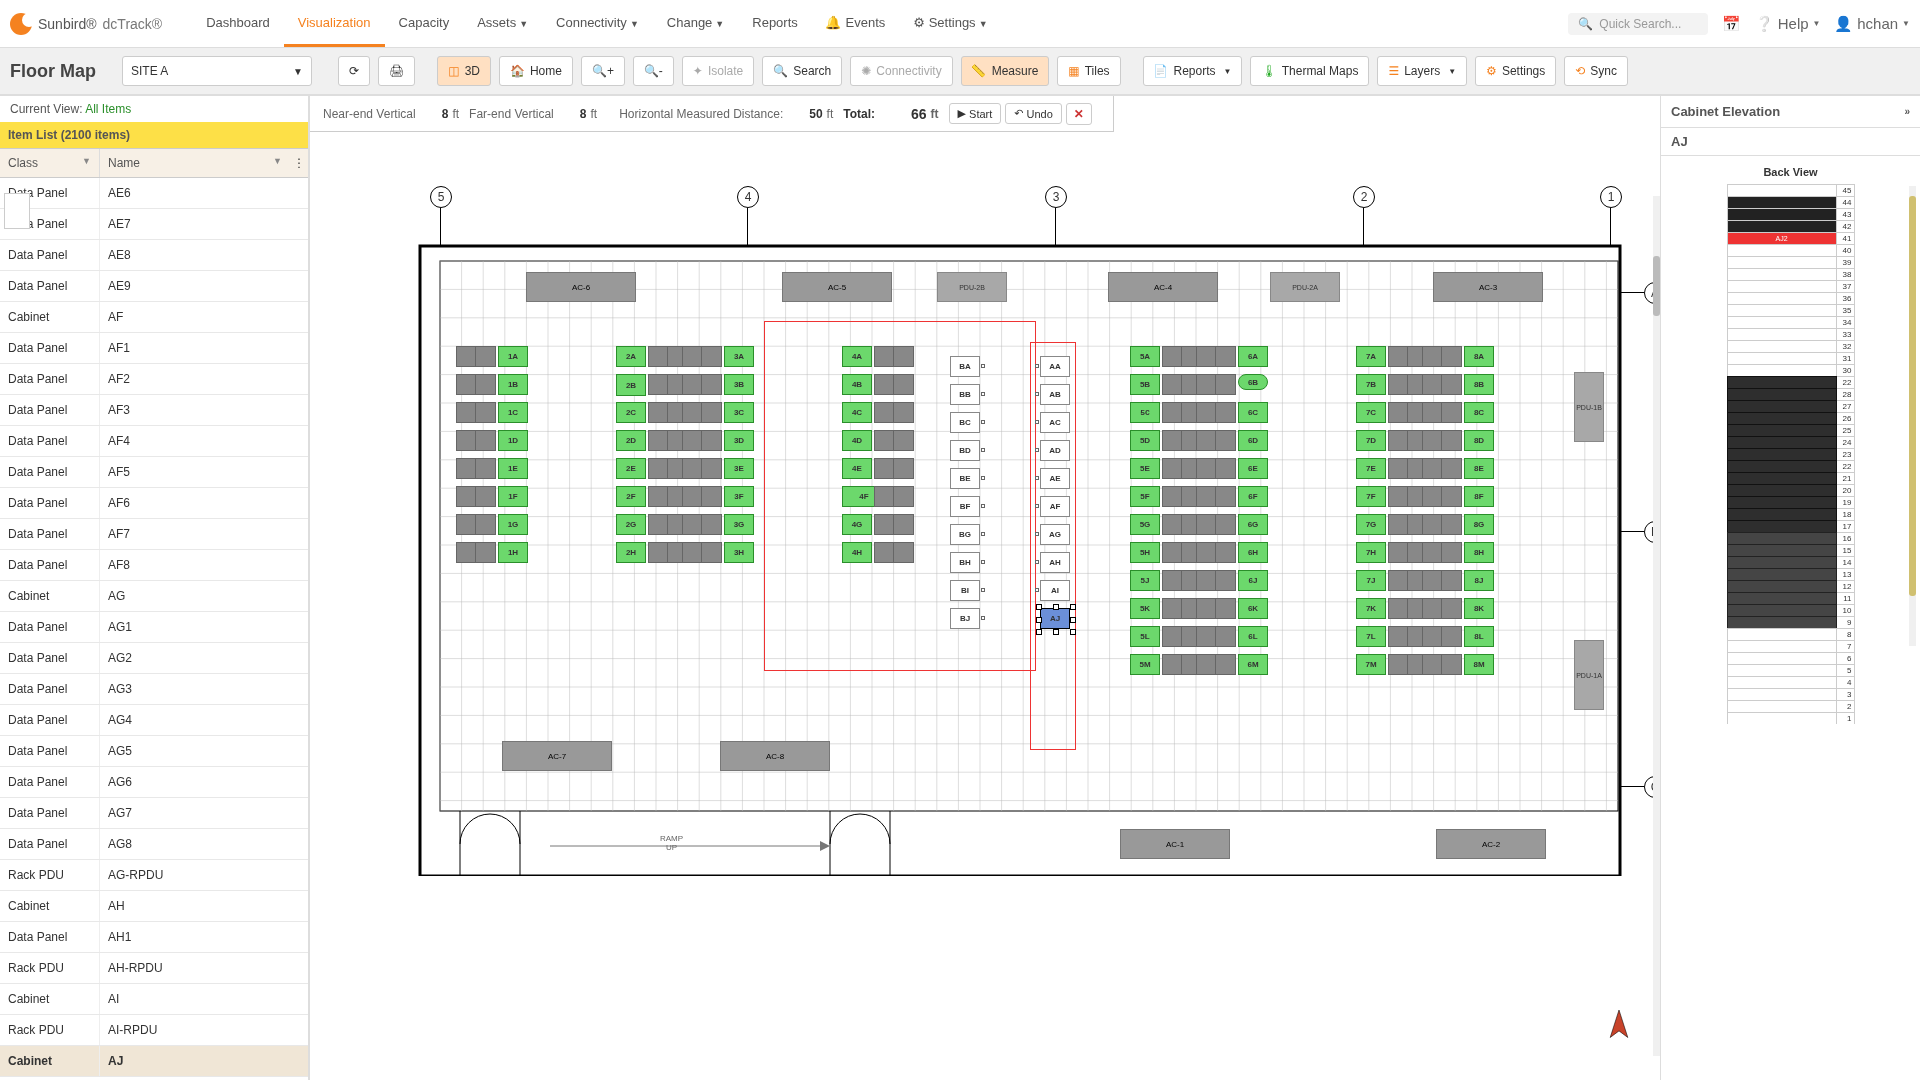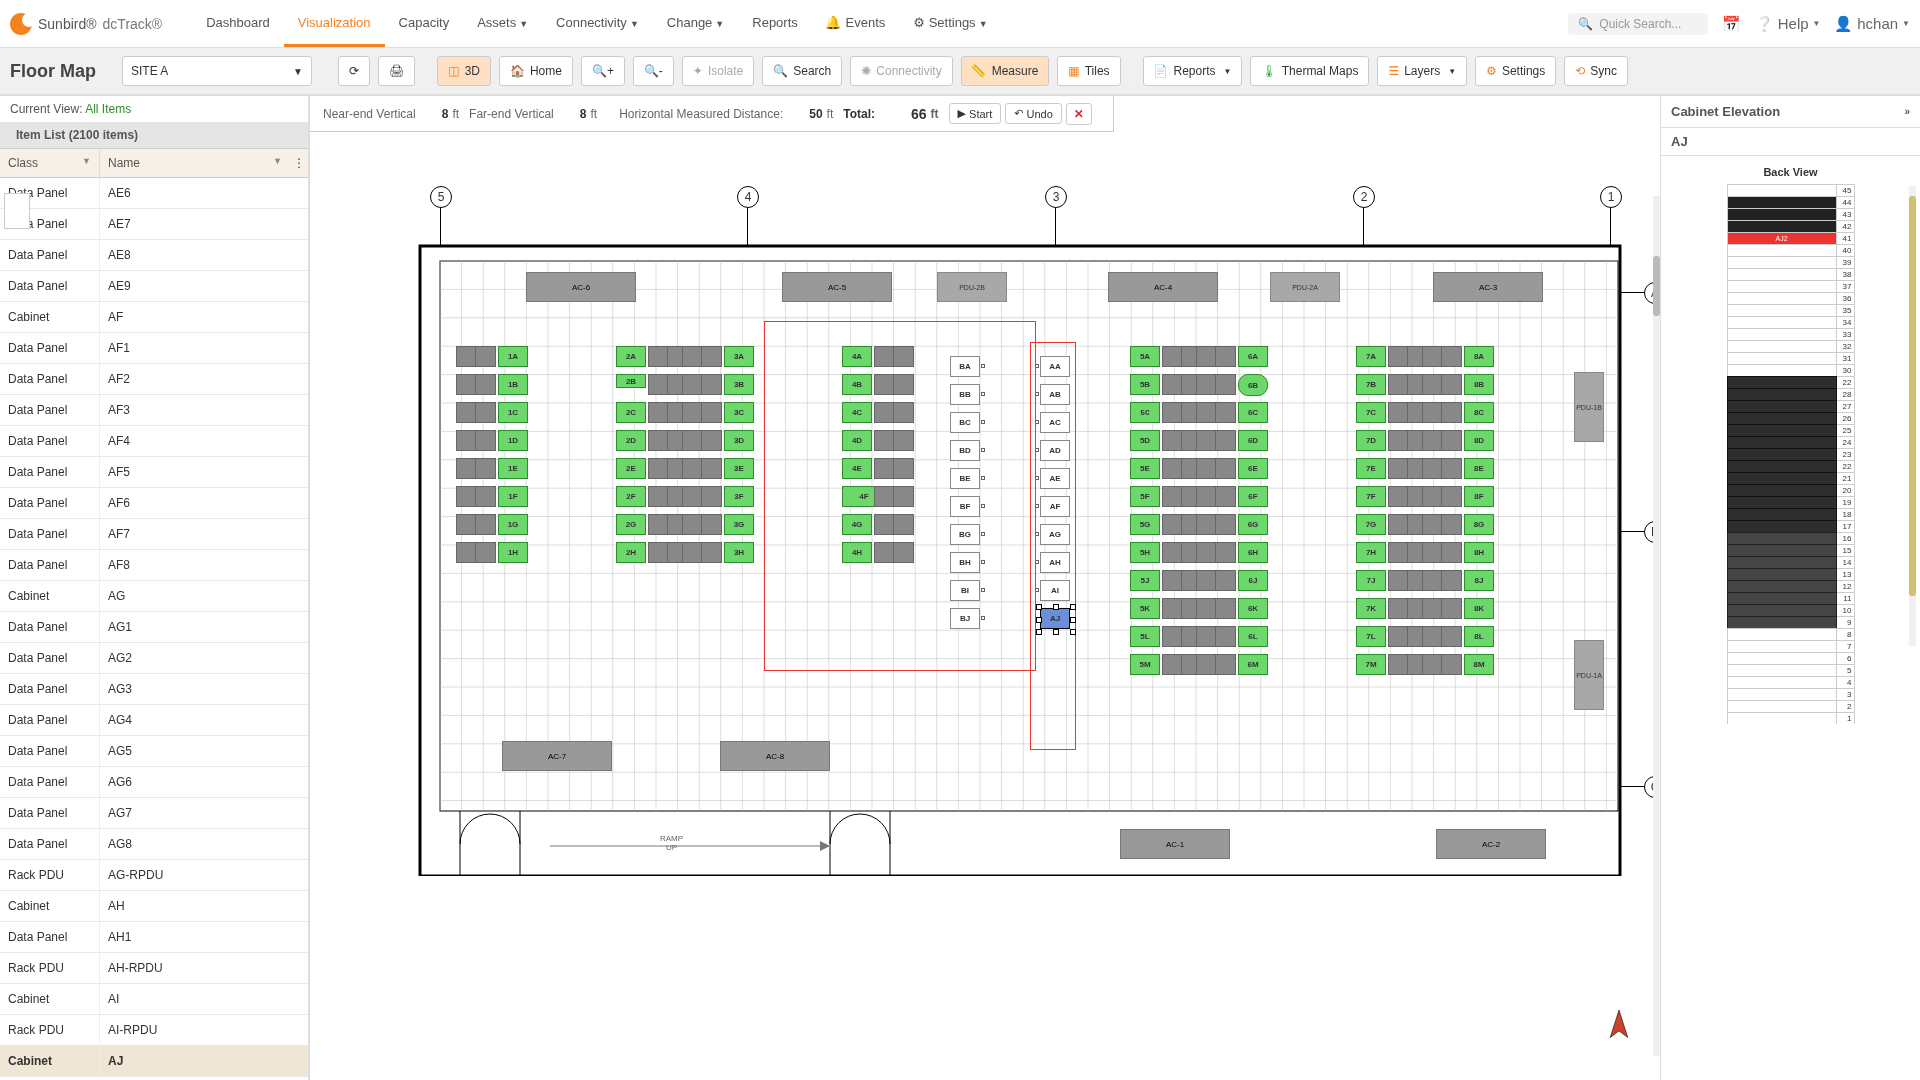--- a/index.html
+++ b/index.html
@@ -33,21 +33,21 @@
 .subbar { display: flex; align-items: center; height: 36px; border: 1px solid #ccc; padding: 0 10px; position: absolute; top: 97px; left: 0; background: #fff; z-index: 5; margin-left: 2px;}
 .subbar-label { color: #666; font-size: 12px; margin-right: 6px; }
 .subbar-val { font-weight: bold; font-size: 12px; margin-right: 4px; }
 .subbar-unit { color: #666; margin-right: 10px; }
 .small-btn { border: 1px solid #ccc; background: #fff; padding: 3px 8px; font-size: 11px; cursor: pointer; display: inline-flex; align-items: center; gap: 3px; border-radius: 3px;}
 .close-x { color: #c33; font-weight: bold; border: 1px solid #ccc; padding: 3px 7px; cursor: pointer; border-radius: 3px;}
 
 .mainrow { flex: 1; display: flex; min-height: 0; position: relative; }
 
 .leftpane { width: 310px; border-right: 2px solid #ddd; display: flex; flex-direction: column; background: #fff; }
-.item-list-hdr { background: #e5e5e5; padding: 6px 16px; font-size: 12px; font-weight: bold; color: #555; border-bottom: 1px solid #ccc;}
+.item-list-hdr { background: #fde047; padding: 6px 8px; font-size: 12px; font-weight: bold; color: #555; border-bottom: 1px solid #ccc;}
 .col-hdr { display: flex; background: #f7f0e6; border-bottom: 1px solid #ccc; }
 .col-hdr .cell { padding: 7px 8px; font-size: 12px; color: #555; }
 .col-hdr .cell.class { width: 100px; border-right: 1px solid #ddd; display: flex; justify-content: space-between;}
 .col-hdr .cell.name { flex: 1; display: flex; justify-content: space-between;}
 .kebab { width: 18px; display: flex; align-items: center; justify-content: center; cursor: pointer; }
 .item-rows { flex: 1; overflow-y: auto; }
 .item-row { display: flex; border-bottom: 1px solid #e8e8e8; cursor: pointer; }
 .item-row.selected { background: #f0e6d6; font-weight: bold; }
 .item-row .cell { padding: 8px 8px; font-size: 12px; }
 .item-row .cell.class { width: 100px; border-right: 1px solid #eee; }
@@ -551,21 +551,21 @@
               <div></div>
             </div>
           </div>
           <div class="cab-green" style="left: 226px; top: 130px; width: 30px; height: 21px;">2A</div>
           <div class="tile-gray" style="left: 258px; top: 130px; width: 40px; height: 21px;">
             <div style="display:grid;grid-template-columns:1fr 1fr;height:100%;">
               <div style="border-right:1px solid #666;"></div>
               <div></div>
             </div>
           </div>
-          <div class="cab-green" style="left: 226px; top: 158px; width: 30px; height: 14px;">2B</div>
+          <div class="cab-green" style="left: 226px; top: 158px; width: 30px; height: 22px;">2B</div>
           <div class="tile-gray" style="left: 258px; top: 158px; width: 40px; height: 21px;">
             <div style="display:grid;grid-template-columns:1fr 1fr;height:100%;">
               <div style="border-right:1px solid #666;"></div>
               <div></div>
             </div>
           </div>
           <div class="cab-green" style="left: 226px; top: 186px; width: 30px; height: 21px;">2C</div>
           <div class="tile-gray" style="left: 258px; top: 186px; width: 40px; height: 21px;">
             <div style="display:grid;grid-template-columns:1fr 1fr;height:100%;">
               <div style="border-right:1px solid #666;"></div>
@@ -850,21 +850,21 @@
               <div></div>
             </div>
           </div>
           <div class="cab-green" style="left: 848px; top: 130px; width: 30px; height: 21px;">6A</div>
           <div class="tile-gray" style="left: 806px; top: 130px; width: 40px; height: 21px;">
             <div style="display:grid;grid-template-columns:1fr 1fr;height:100%;">
               <div style="border-right:1px solid #666;"></div>
               <div></div>
             </div>
           </div>
-          <div class="cab-green" style="left: 848px; top: 158px; width: 30px; height: 22px; border-radius: 10px;">6B</div>
+          <div class="cab-green" style="left: 848px; top: 158px; width: 30px; height: 16px; border-radius: 10px;">6B</div>
           <div class="tile-gray" style="left: 806px; top: 158px; width: 40px; height: 21px;">
             <div style="display:grid;grid-template-columns:1fr 1fr;height:100%;">
               <div style="border-right:1px solid #666;"></div>
               <div></div>
             </div>
           </div>
           <div class="cab-green" style="left: 848px; top: 186px; width: 30px; height: 21px;">6C</div>
           <div class="tile-gray" style="left: 806px; top: 186px; width: 40px; height: 21px;">
             <div style="display:grid;grid-template-columns:1fr 1fr;height:100%;">
               <div style="border-right:1px solid #666;"></div>

